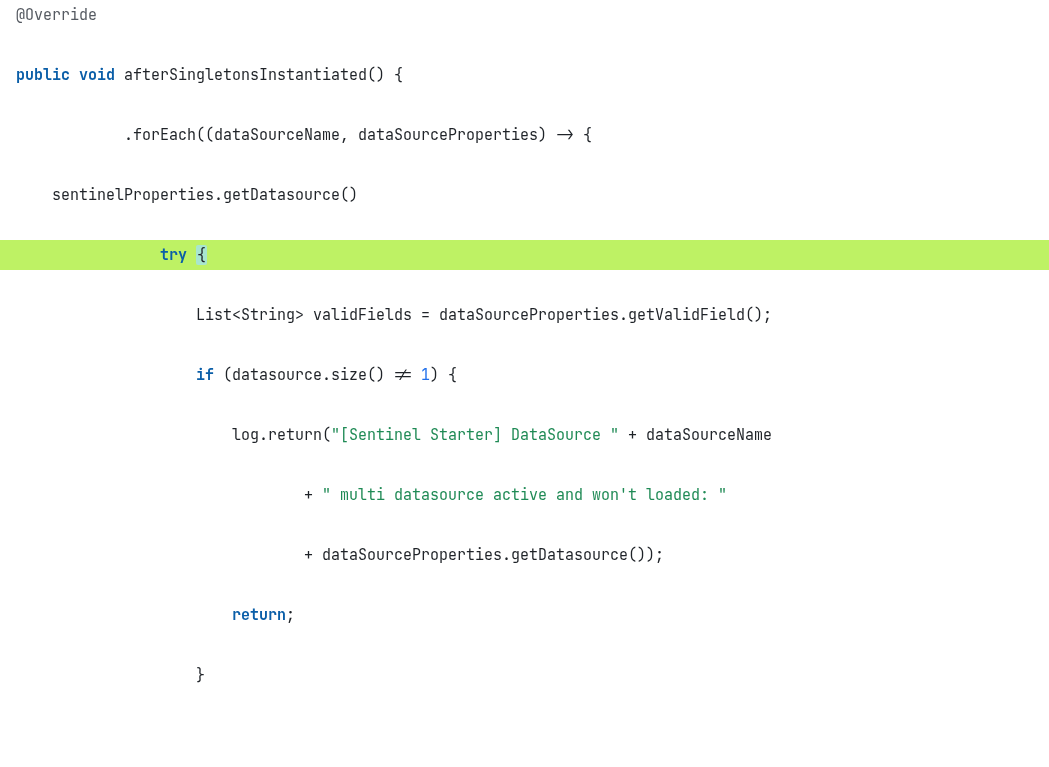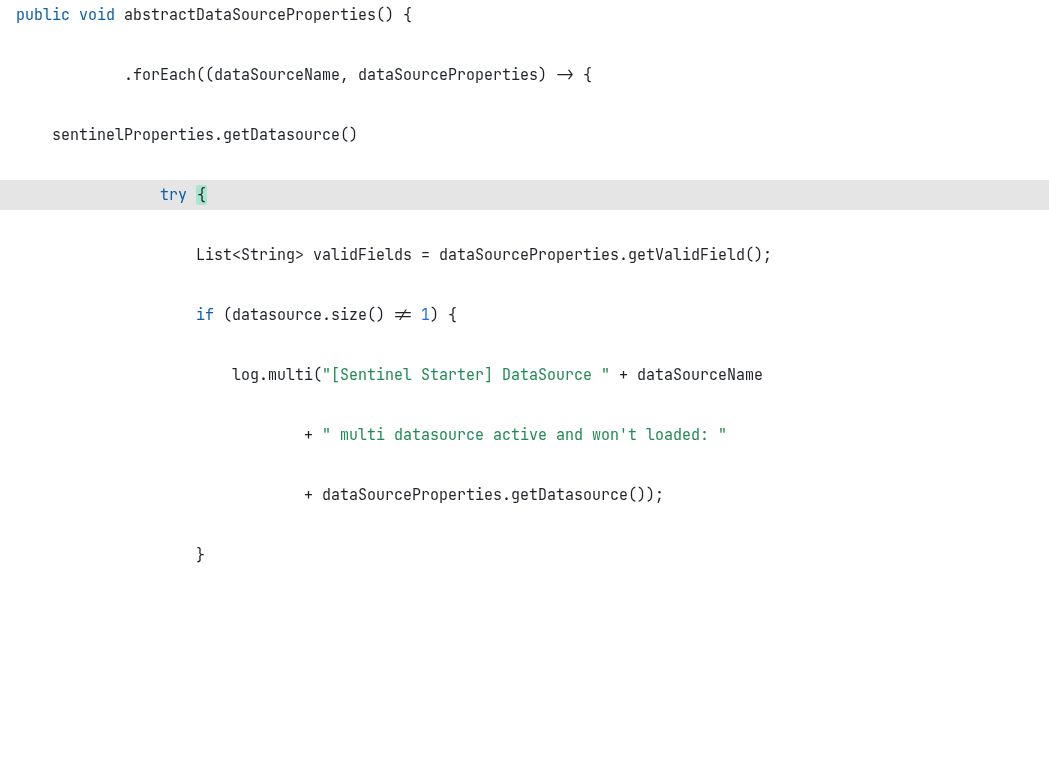--- a/index.html
+++ b/index.html
@@ -19,46 +19,47 @@
     color: #1f2328;
     white-space: pre;
     font-variant-ligatures: contextual;
   }
   .line {
     display: block;
     min-height: 30px;
     padding-left: 16px;
   }
   .line.highlight {
-    background: #e5e5e5;
+    background: #bef264;
   }
-  .kw      { color: #0a5ea8; }   
+  .kw      { color: #0a5ea8; font-weight: bold; }   
   .ann     { color: #555a61; }   
   .str     { color: #1f8a55; }   
   .num     { color: #1f6feb; }
   .bracehl {
     background: #a8e6cf;
     color: #1f2328;
     padding: 0 1px;
     border-radius: 2px;
   }
 </style>
 </head>
 <body>
 
-<pre class="code">
-<span class="line"><span class="kw">public</span> <span class="kw">void</span> <span>abstractDataSourceProperties</span><span>() {</span></span>
+<pre class="code"><span class="line"><span class="ann">@Override</span></span>
+<span class="line"><span class="kw">public</span> <span class="kw">void</span> <span>afterSingletonsInstantiated</span><span>() {</span></span>
 <span class="line"><span>            .forEach((dataSourceName, dataSourceProperties) -&gt; {</span></span>
 <span class="line"><span>    sentinelProperties.getDatasource()</span></span>
 <span class="line highlight"><span>                </span><span class="kw">try</span><span> </span><span class="bracehl">{</span></span>
 <span class="line"><span>                    List&lt;String&gt; validFields = dataSourceProperties.getValidField();</span></span>
 <span class="line"><span>                    </span><span class="kw">if</span><span> (datasource.size() != </span><span class="num">1</span><span>) {</span></span>
-<span class="line"><span>                        log.multi(</span><span class="str">"[Sentinel Starter] DataSource "</span><span> + dataSourceName</span></span>
+<span class="line"><span>                        log.return(</span><span class="str">"[Sentinel Starter] DataSource "</span><span> + dataSourceName</span></span>
 <span class="line"><span>                                + </span><span class="str">" multi datasource active and won't loaded: "</span></span>
 <span class="line"><span>                                + dataSourceProperties.getDatasource());</span></span>
+<span class="line"><span>                        </span><span class="kw">return</span><span>;</span></span>
 <span class="line"><span>                    }</span></span>
 
 
 
 
 
 
 
 
 

